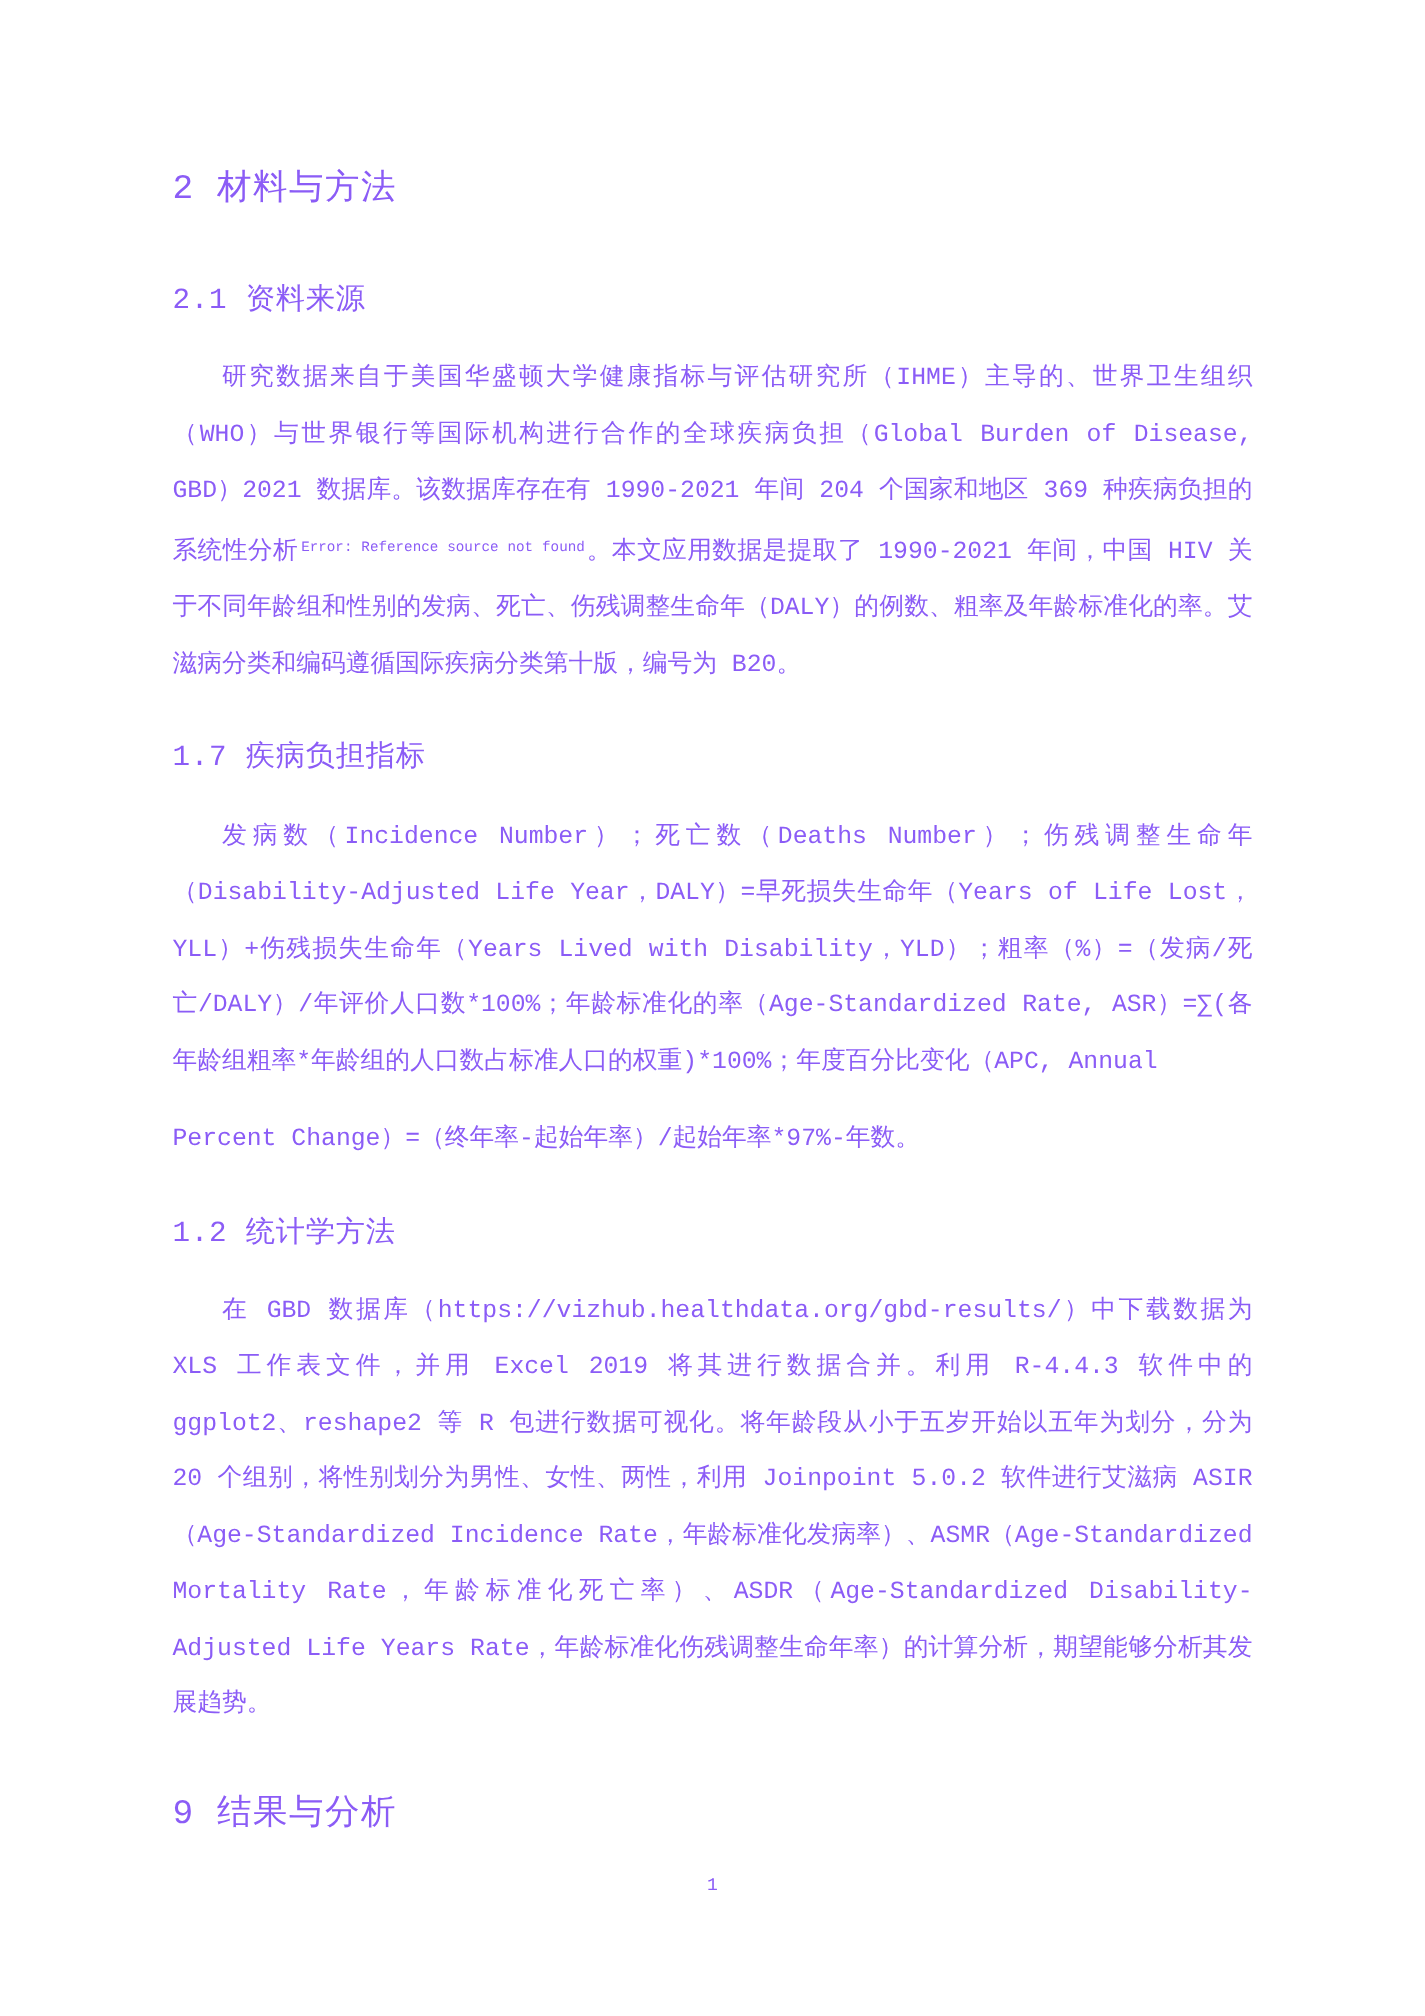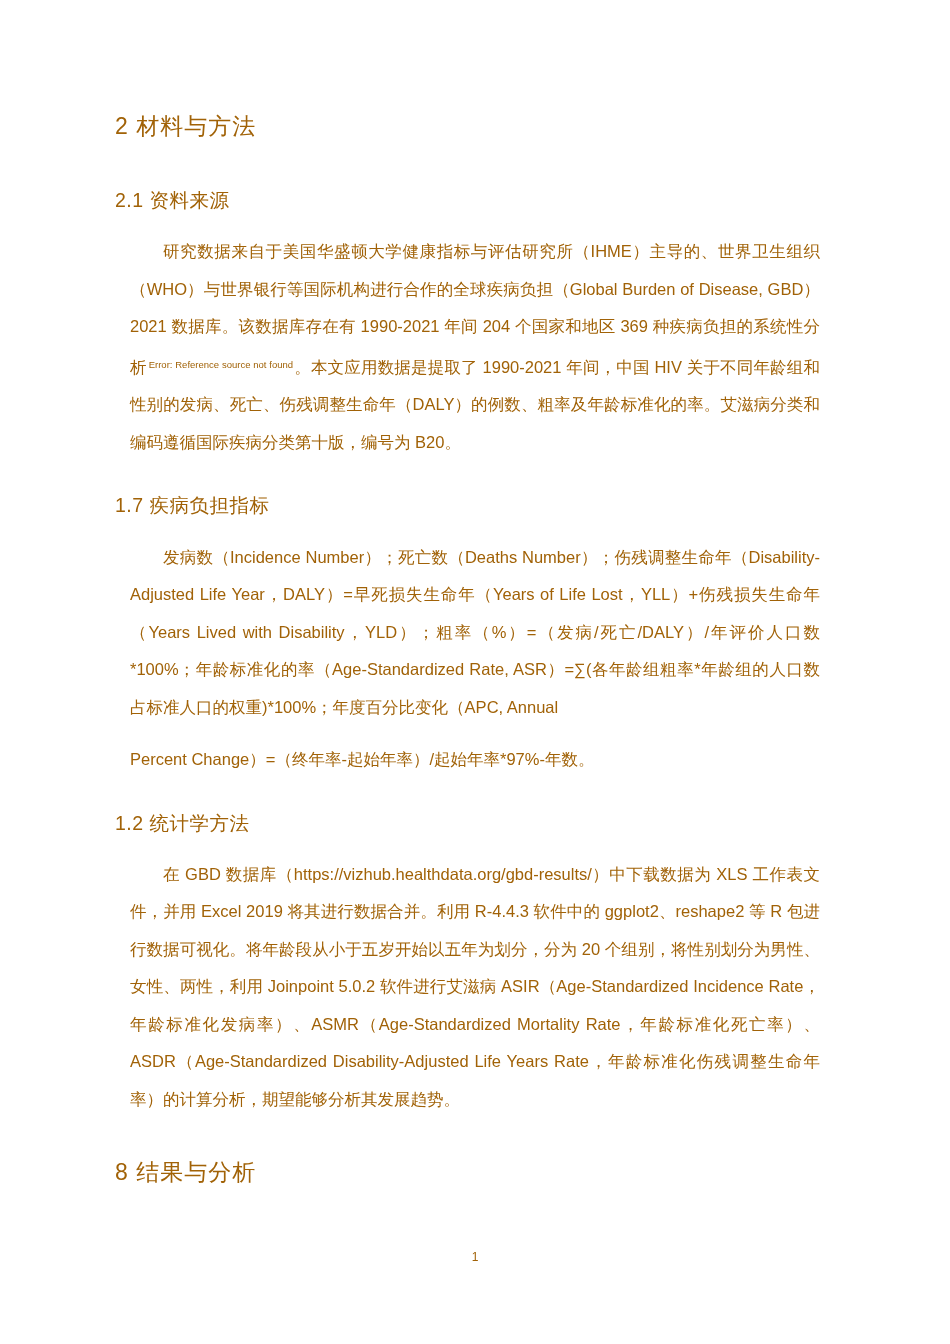--- a/index.html
+++ b/index.html
@@ -8,22 +8,22 @@
     background: #ffffff;
   }
   .page {
     position: relative;
     width: 950px;
     height: 1344px;
     margin: 0 auto;
     background: #ffffff;
     box-sizing: border-box;
     padding: 112px 115px 0 115px;
-    font-family: Liberation Sans, sans-serif;
-    color: #a16207;
+    font-family: Liberation Mono, monospace;
+    color: #8b5cf6;
   }
   .h1 {
     font-size: 23px;
     font-weight: 500;
     line-height: 1.3;
     margin: 0 0 46px 0;
     letter-spacing: 1px;
   }
   .h1.bottom {
     margin: 40px 0 0 0;
@@ -35,21 +35,21 @@
     margin: 32px 0 20px 0;
     letter-spacing: 0.5px;
   }
   .h2.first {
     margin-top: 0;
   }
   p.body {
     font-size: 16.5px;
     line-height: 37.5px;
     text-align: justify;
-    margin: 15px;
+    margin: 0;
     word-break: break-word;
   }
   p.body.indent {
     text-indent: 2em;
   }
   p.body.formula-line {
     margin-top: 14px;
   }
   .err {
     font-size: 9.5px;
@@ -80,17 +80,17 @@
 
   <h2 class="h2">1.7 疾病负担指标</h2>
 
   <p class="body indent">发病数（Incidence Number）；死亡数（Deaths Number）；伤残调整生命年（Disability-Adjusted Life Year，DALY）=早死损失生命年（Years of Life Lost，YLL）+伤残损失生命年（Years Lived with Disability，YLD）；粗率（%）=（发病/死亡/DALY）/年评价人口数*100%；年龄标准化的率（Age-Standardized Rate, ASR）=∑(各年龄组粗率*年龄组的人口数占标准人口的权重)*100%；年度百分比变化（APC, Annual</p>
   <p class="body formula-line">Percent Change）=（终年率-起始年率）/起始年率*97%-年数。</p>
 
   <h2 class="h2">1.2 统计学方法</h2>
 
   <p class="body indent">在 GBD 数据库（https://vizhub.healthdata.org/gbd-results/）中下载数据为 XLS 工作表文件，并用 Excel 2019 将其进行数据合并。利用 R-4.4.3 软件中的 ggplot2、reshape2 等 R 包进行数据可视化。将年龄段从小于五岁开始以五年为划分，分为 20 个组别，将性别划分为男性、女性、两性，利用 Joinpoint 5.0.2 软件进行艾滋病 ASIR（Age-Standardized Incidence Rate，年龄标准化发病率）、ASMR（Age-Standardized Mortality Rate，年龄标准化死亡率）、ASDR（Age-Standardized Disability-Adjusted Life Years Rate，年龄标准化伤残调整生命年率）的计算分析，期望能够分析其发展趋势。</p>
 
-  <h1 class="h1 bottom">8 结果与分析</h1>
+  <h1 class="h1 bottom">9 结果与分析</h1>
 
   <div class="page-number">1</div>
 
 </div>
 
 </body></html>

